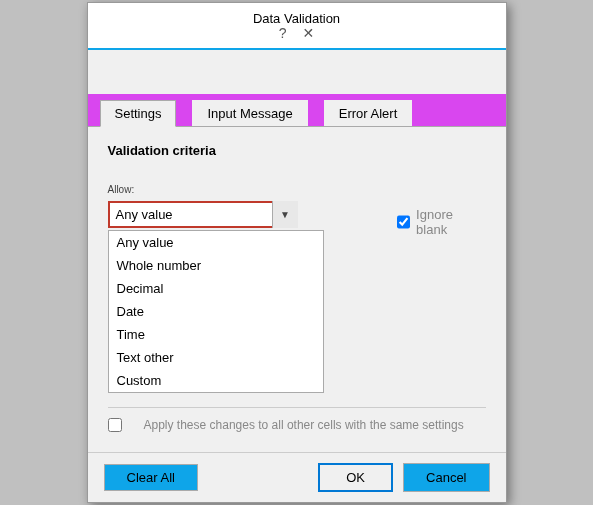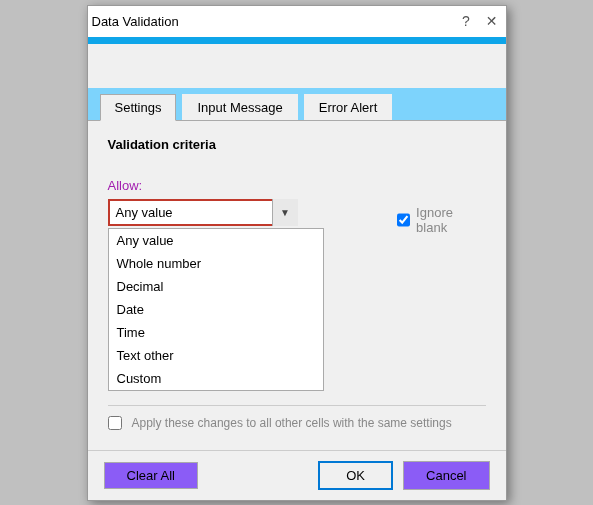--- a/index.html
+++ b/index.html
@@ -15,25 +15,26 @@
     }
     .dialog {
       background: #f0f0f0;
       border: 1px solid #999;
       box-shadow: 3px 3px 10px rgba(0,0,0,0.4);
       width: 420px;
       padding: 0;
     }
     .title-bar {
       background: #fff;
-      border-bottom: 7px solid #0ea5e9;
-      padding: 8px 4px;
+      border-bottom: 2px solid #0ea5e9;
+      padding: 8px 12px;
       display: flex;
       align-items: center;
       justify-content: space-between;
+      flex-direction: column;
     }
     .title-bar-left {
       font-size: 13px;
       font-weight: normal;
       color: #000;
     }
     .title-bar-right {
       display: flex;
       gap: 8px;
       align-items: center;
@@ -41,25 +42,25 @@
     .title-btn {
       background: none;
       border: none;
       cursor: pointer;
       font-size: 14px;
       color: #555;
       padding: 0 4px;
       line-height: 1;
     }
     .tabs {
-      background: #7dd3fc;
+      background: #d946ef;
       border-bottom: 1px solid #aaa;
       display: flex;
       padding: 6px 12px 0 12px;
-      gap: 6px;
+      gap: 16px;
       margin-top: 44px;
     }
     .tab {
       padding: 5px 14px;
       border: 1px solid transparent;
       cursor: pointer;
       font-size: 13px;
       background: #f0f0f0;
       border-bottom: none;
       color: #000;
@@ -81,22 +82,22 @@
       margin-bottom: 26px;
       color: #000;
     }
     .allow-row {
       display: flex;
       align-items: center;
       gap: 10px;
       margin-bottom: 6px;
     }
     .allow-label {
-      font-size: 13px;
-      color: #a21caf;
+      font-size: 10px;
+      color: #404040;
     }
     .select-wrapper {
       position: relative;
       display: inline-block;
     }
     .select-box {
       border: 2px solid #c0392b;
       background: #fff;
       width: 190px;
       padding: 4px 28px 4px 6px;
@@ -148,21 +149,21 @@
       cursor: pointer;
       color: #000;
     }
     .dropdown-item.selected {
       background: #0078d4;
       color: #fff;
     }
     .apply-row {
       display: flex;
       align-items: center;
-      gap: 10px;
+      gap: 22px;
       margin-top: 14px;
       padding: 10px 0 4px 0;
       border-top: 1px solid #ccc;
     }
     .apply-row input[type="checkbox"] {
       width: 14px;
       height: 14px;
     }
     .apply-label {
       font-size: 12px;
@@ -174,21 +175,21 @@
       padding: 10px 16px;
       display: flex;
       justify-content: space-between;
       align-items: center;
     }
     .btn {
       padding: 5px 22px;
       font-size: 13px;
       cursor: pointer;
       border: 1px solid #aaa;
-      background: #8b5cf6;
+      background: #0ea5e9;
       color: #000;
       min-width: 75px;
     }
     .btn-ok {
       border: 2px solid #0078d4;
       background: #f0f0f0;
       color: #000;
       text-align: center;
     }
     .footer-right {

